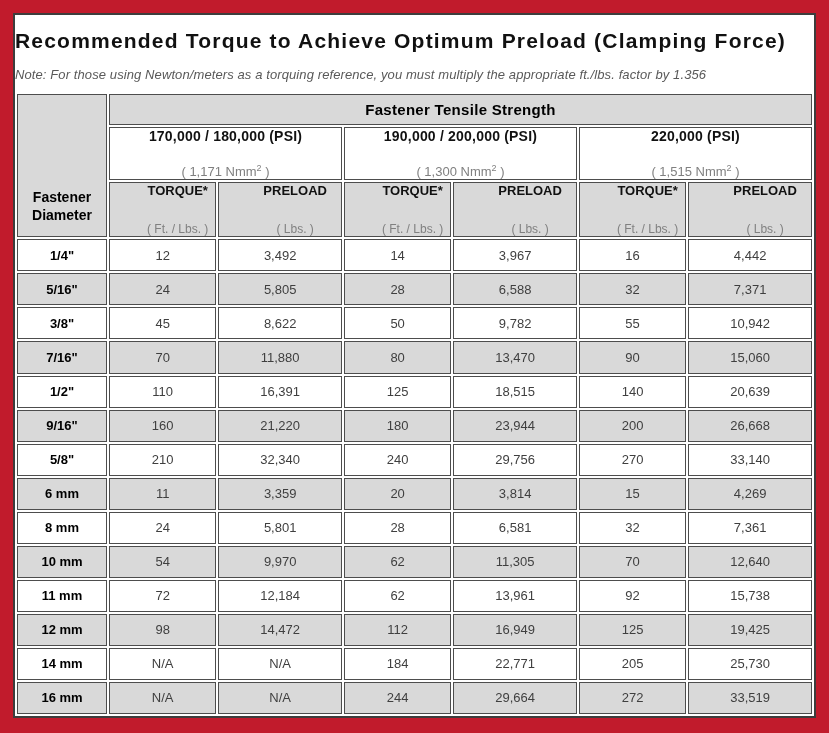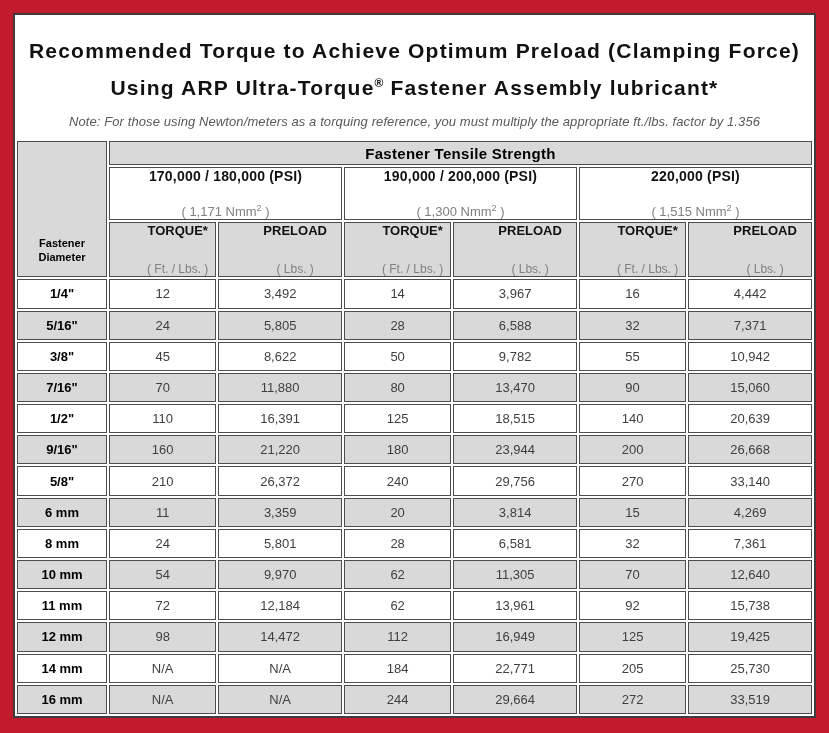--- a/index.html
+++ b/index.html
@@ -12,22 +12,22 @@
   .frame {
     position: absolute;
     left: 13px; top: 13px; right: 13px; bottom: 15px;
     background: #ffffff;
     border: 2px solid #3d3d3d;
     display: flex;
     flex-direction: column;
   }
   .header-area {
     flex: 0 0 auto;
-    text-align: center;
-    padding-top: 20px;
+    text-align: left;
+    padding-top: 10px;
     padding-bottom: 10px;
   }
   .title {
     font-size: 21px;
     font-weight: bold;
     letter-spacing: 1.2px;
     color: #111111;
     line-height: 32px;
     white-space: nowrap;
   }
@@ -55,45 +55,44 @@
     text-align: center;
     vertical-align: middle;
     overflow: hidden;
   }
   th { font-weight: bold; color: #000000; }
   .gray-cell { background: #d9d9d9; }
   .white-cell { background: #ffffff; }
   .corner-cell {
     vertical-align: bottom;
     padding-bottom: 12px;
-    font-size: 11px;
+    font-size: 14px;
     line-height: 1.3;
   }
-  .tensile-cell { height: 24px; font-size: 15px; letter-spacing: 0.3px; }
+  .tensile-cell { height: 31px; font-size: 15px; letter-spacing: 0.3px; }
   .psi-cell { height: 52px; }
   .psi-line { font-size: 14px; font-weight: bold; color: #111111; letter-spacing: 0.2px; }
   .nmm-line { font-size: 13px; font-weight: normal; color: #808080; margin-top: 19px; }
   .nmm-line sup { font-size: 9px; }
   .measure-cell { height: 44px; padding-left: 30px; }
   .measure-label { font-size: 13px; font-weight: bold; color: #111111; }
   .measure-unit { font-size: 12px; font-weight: normal; color: #808080; margin-top: 24px; }
   tbody td { height: 25px; font-size: 13px; color: #3f3f3f; }
   tbody td.diam { font-weight: bold; color: #000000; }
   tbody tr:nth-child(odd) td { background: #ffffff; }
   tbody tr:nth-child(even) td { background: #d9d9d9; }
 </style>
 </head>
 <body>
 
 <div class="frame">
 
   <div class="header-area">
     <div class="title">
       <div>Recommended Torque to Achieve Optimum Preload (Clamping Force)</div>
-      <div><span>Using ARP Ultra-Torque</span><sup>®</sup><span> Fastener Assembly lubricant*</span></div>
     </div>
     <div class="note">Note: For those using Newton/meters as a torquing reference, you must multiply the appropriate ft./lbs. factor by 1.356</div>
   </div>
 
   <table>
     <colgroup>
       <col style="width:11.5%">
       <col style="width:13.7%">
         <col style="width:15.8%">
       <col style="width:13.7%">
@@ -201,21 +200,21 @@
         <td>160</td>
         <td>21,220</td>
         <td>180</td>
         <td>23,944</td>
         <td>200</td>
         <td>26,668</td>
       </tr>
       <tr>
         <td class="diam">5/8"</td>
         <td>210</td>
-        <td>26,372</td>
+        <td>32,340</td>
         <td>240</td>
         <td>29,756</td>
         <td>270</td>
         <td>33,140</td>
       </tr>
       <tr>
         <td class="diam">6 mm</td>
         <td>11</td>
         <td>3,359</td>
         <td>20</td>

